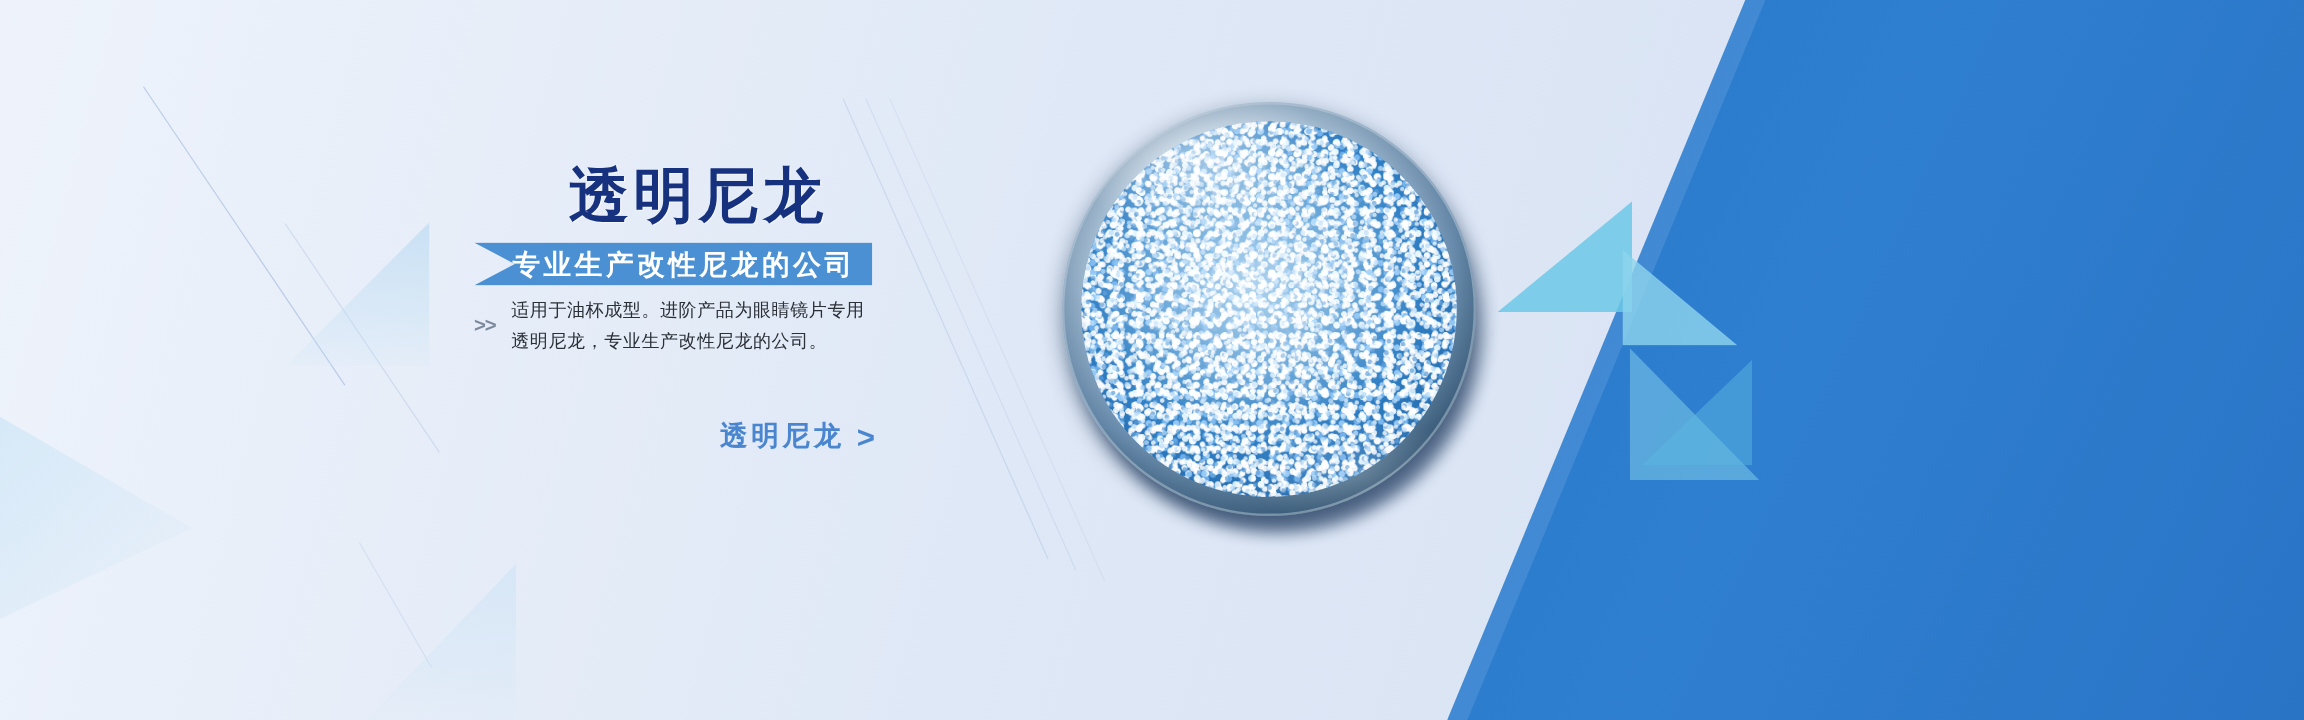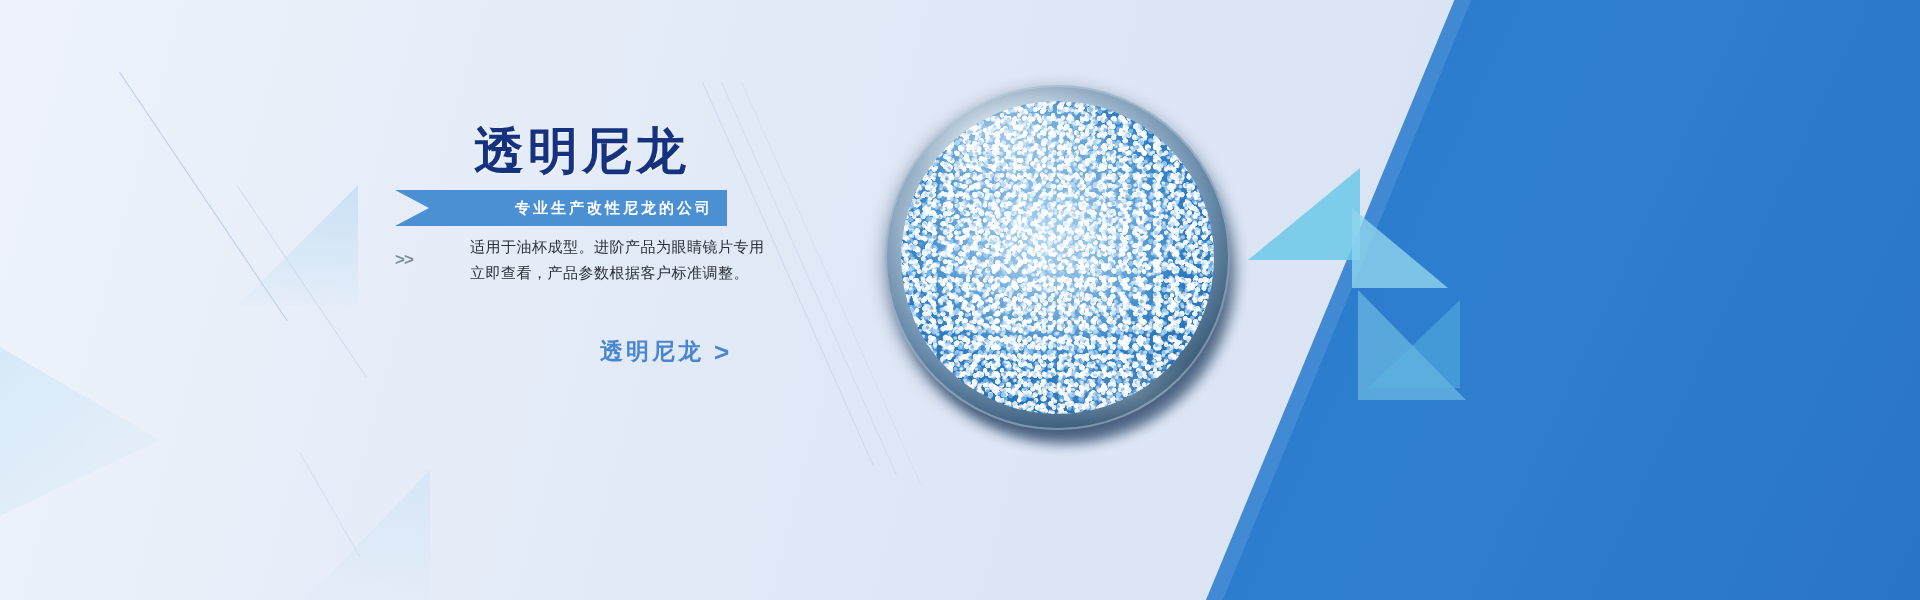--- a/index.html
+++ b/index.html
@@ -118,52 +118,51 @@
     background:
       radial-gradient(ellipse 48% 26% at 33% 13%, rgba(255,255,255,.5), rgba(255,255,255,0) 70%),
       radial-gradient(ellipse 40% 20% at 72% 90%, rgba(255,255,255,.18), rgba(255,255,255,0) 70%);
   }
   .dish-vignette{
     position:absolute;inset:0;border-radius:50%;pointer-events:none;
     background:radial-gradient(circle at 50% 50%, rgba(0,30,70,0) 62%, rgba(6,34,72,.45) 92%, rgba(4,26,58,.6) 100%);
   }
 
   
-  .content{position:absolute;left:0;top:0;width:900px;height:456px;}
+  .content{position:absolute;left:0;top:12px;width:900px;height:456px;}
 
   .title{
     position:absolute;left:474px;top:126px;
     font-size:50px;font-weight:bold;letter-spacing:4px;
     color:#16317e;line-height:1;
     text-shadow:1px 1px 0 rgba(255,255,255,.55);
     white-space:nowrap;
   }
 
   .ribbon{
     position:absolute;left:395px;top:190px;height:36px;width:332px;
     display:flex;align-items:center;justify-content:flex-end;
     background:#4a90d2;
     clip-path:polygon(0 0, 100% 0, 100% 100%, 0 100%, 34px 50%);
     padding-right:12px;box-sizing:border-box;
   }
   .ribbon-text{
-    color:#ffffff;font-size:15px;font-weight:bold;letter-spacing:3px;
+    color:#ffffff;font-size:23px;font-weight:bold;letter-spacing:3px;
     white-space:nowrap;padding-right:2px;
   }
 
   .desc-block{position:absolute;left:395px;top:234px;width:360px;}
   .chev{
     position:absolute;left:0;top:16px;
     color:#7b8a9c;font-size:17px;font-weight:bold;letter-spacing:-1px;
   }
   .desc-lines{margin-left:31px;}
   .desc-line{
     color:#2b2f36;font-size:15px;line-height:26px;letter-spacing:.5px;
     white-space:nowrap;
-    margin-left:44px;
   }
 
   .cta{
     position:absolute;left:600px;top:336px;
     display:flex;align-items:center;gap:10px;
     color:#4a86cf;font-size:23px;font-weight:bold;letter-spacing:3px;
     cursor:pointer;user-select:none;
   }
   .cta-arrow{font-size:26px;font-weight:bold;line-height:1;letter-spacing:0;}
 </style>
@@ -210,21 +209,21 @@
     <div class="title">透明尼龙</div>
 
     <div class="ribbon">
       <span class="ribbon-text">专业生产改性尼龙的公司</span>
     </div>
 
     <div class="desc-block">
       <span class="chev">&gt;&gt;</span>
       <div class="desc-lines">
         <div class="desc-line">适用于油杯成型。进阶产品为眼睛镜片专用</div>
-        <div class="desc-line">立即查看，产品参数根据客户标准调整。</div>
+        <div class="desc-line">透明尼龙，专业生产改性尼龙的公司。</div>
       </div>
     </div>
 
     <div class="cta">
       <span>透明尼龙</span>
       <span class="cta-arrow">&gt;</span>
     </div>
 
   </div>
 </div>

